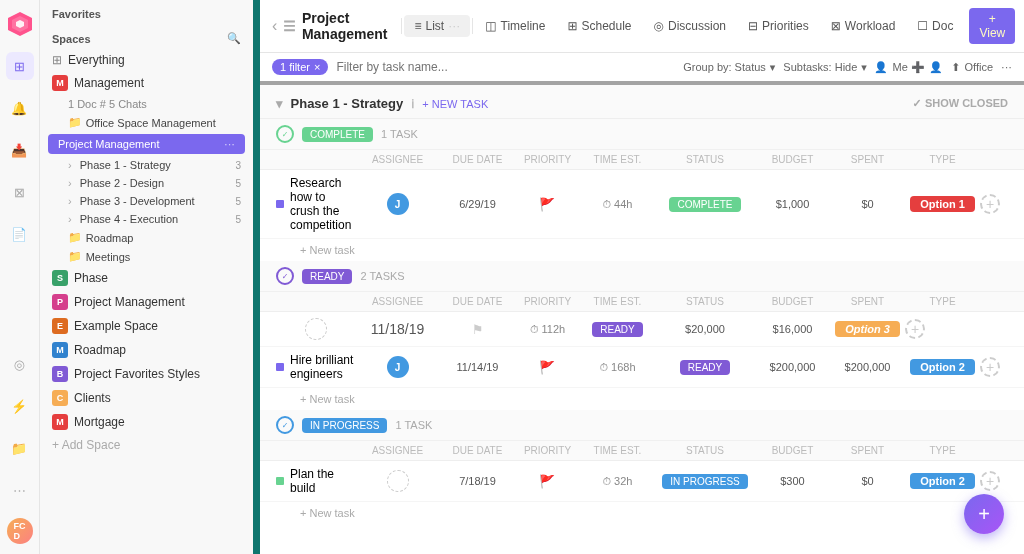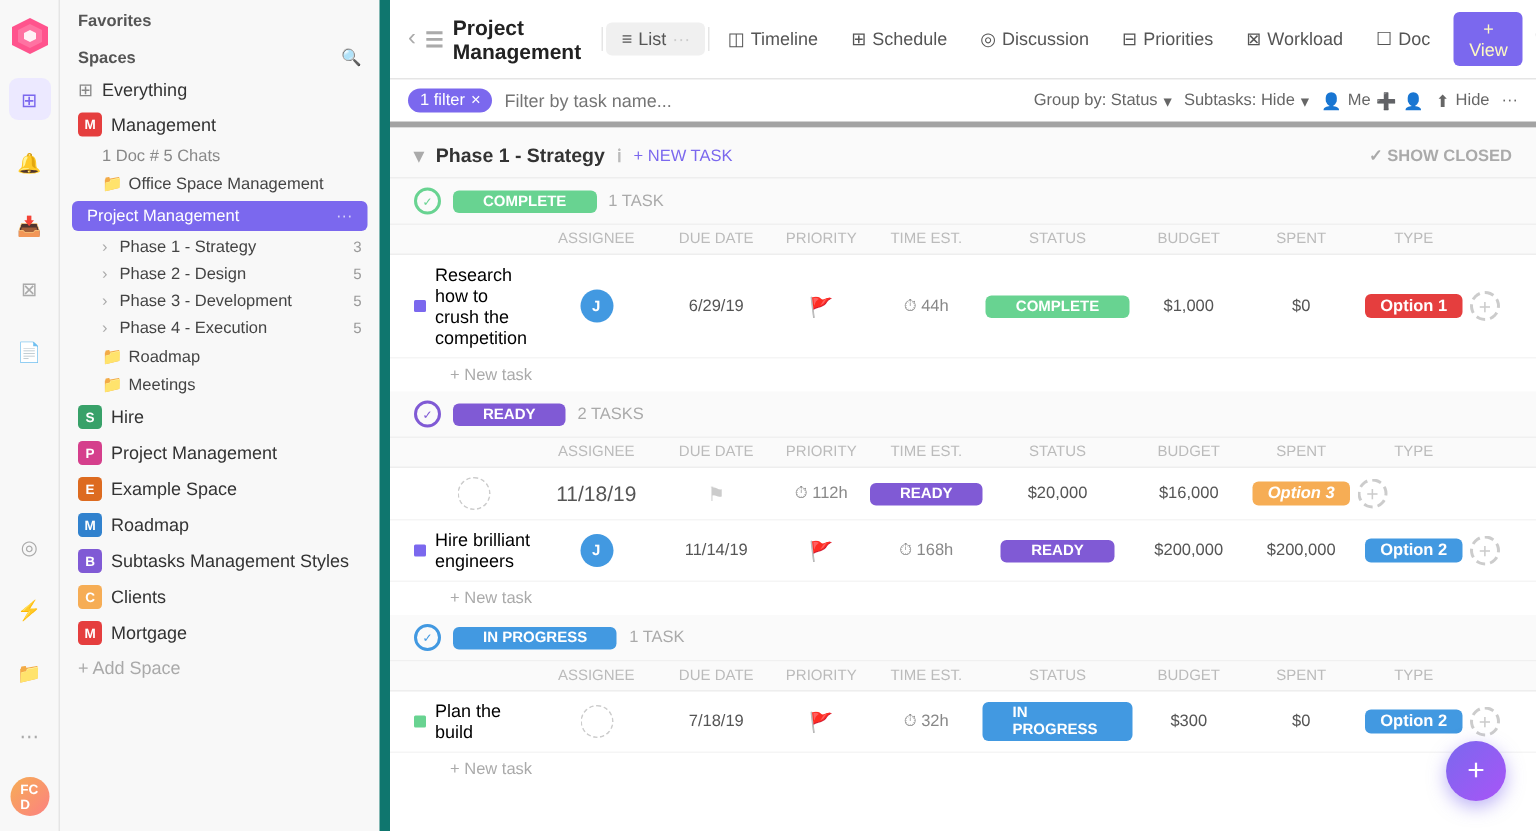--- a/index.html
+++ b/index.html
@@ -33,21 +33,21 @@
     .filter-input { flex: 1; border: none; outline: none; font-size: 12px; color: #888; }
     .filter-right { margin-left: auto; display: flex; align-items: center; gap: 8px; color: #666; font-size: 11px; }
     .filter-group { display: flex; align-items: center; gap: 4px; cursor: pointer; }
 
     
     .content { flex: 1; overflow-y: auto; padding: 0; }
     .phase-header { display: flex; align-items: center; padding: 10px 16px 6px; gap: 8px; font-weight: 600; font-size: 13px; color: #333; background: #fafafa; border-bottom: 1px solid #eee; position: sticky; }
     .phase-header .show-closed { margin-left: auto; font-size: 11px; color: #aaa; cursor: pointer; }
     .add-task-btn { font-size: 11px; color: #7b68ee; cursor: pointer; background: none; border: none; }
     .status-circle { width: 18px; height: 18px; border-radius: 50%; border: 2px solid #ccc; display: flex; align-items: center; justify-content: center; cursor: pointer; }
-    .status-badge { font-size: 10px; font-weight: 700; padding: 2px 20px; border-radius: 4px; }
+    .status-badge { font-size: 10px; font-weight: 400; padding: 2px 8px; border-radius: 4px; }
     .status-complete { background: #68d391; color: white; }
     .status-ready { background: #805ad5; color: white; }
     .status-inprogress { background: #4299e1; color: white; }
     .task-count { font-size: 11px; color: #aaa; }
     .task-name { display: flex; align-items: center; gap: 6px; }
     .task-dot { width: 8px; height: 8px; background: #7b68ee; border-radius: 1px; flex-shrink: 0; }
     .task-dot-green { background: #68d391; }
     .assignee-avatar { width: 22px; height: 22px; border-radius: 50%; display: flex; align-items: center; justify-content: center; font-size: 10px; font-weight: 700; color: white; }
     .type-badge { font-size: 11px; font-weight: 600; padding: 2px 10px; border-radius: 4px; color: white; }
     .type-1 { background: #e53e3e; }
@@ -140,37 +140,37 @@
     <span>📁</span>
     <span>Roadmap</span>
   </div>
   <div class="sidebar-sub-item">
     <span>📁</span>
     <span>Meetings</span>
   </div>
 
   <div class="sidebar-item">
     <div class="sidebar-avatar" style="background:#38a169;">S</div>
-    <span>Hire</span>
+    <span>Phase</span>
   </div>
   <div class="sidebar-item">
     <div class="sidebar-avatar" style="background:#d53f8c;">P</div>
     <span>Project Management</span>
   </div>
   <div class="sidebar-item">
     <div class="sidebar-avatar" style="background:#dd6b20;">E</div>
     <span>Example Space</span>
   </div>
   <div class="sidebar-item">
     <div class="sidebar-avatar" style="background:#3182ce;">M</div>
     <span>Roadmap</span>
   </div>
   <div class="sidebar-item">
     <div class="sidebar-avatar" style="background:#805ad5;">B</div>
-    <span>Subtasks Management Styles</span>
+    <span>Project Favorites Styles</span>
   </div>
   <div class="sidebar-item">
     <div class="sidebar-avatar" style="background:#f6ad55;">C</div>
     <span>Clients</span>
   </div>
   <div class="sidebar-item">
     <div class="sidebar-avatar" style="background:#e53e3e;">M</div>
     <span>Mortgage</span>
   </div>
   <div class="sidebar-item" style="color:#aaa;">
@@ -242,21 +242,21 @@
         <span>▾</span>
       </div>
       <div class="filter-group">
         <span>👤</span>
         <span>Me</span>
         <span>➕</span>
         <span>👤</span>
       </div>
       <div class="filter-group">
         <span>⬆</span>
-        <span>Hide</span>
+        <span>Office</span>
       </div>
       <span style="cursor:pointer;">···</span>
     </div>
   </div>
 
   <div class="content" id="main-content-area">
   <div class="phase-header">
     <span style="color:#aaa;">▾</span>
     <span style="font-weight:600;">Phase 1 - Strategy</span>
     <span style="color:#bbb;font-size:12px;">ℹ</span>

